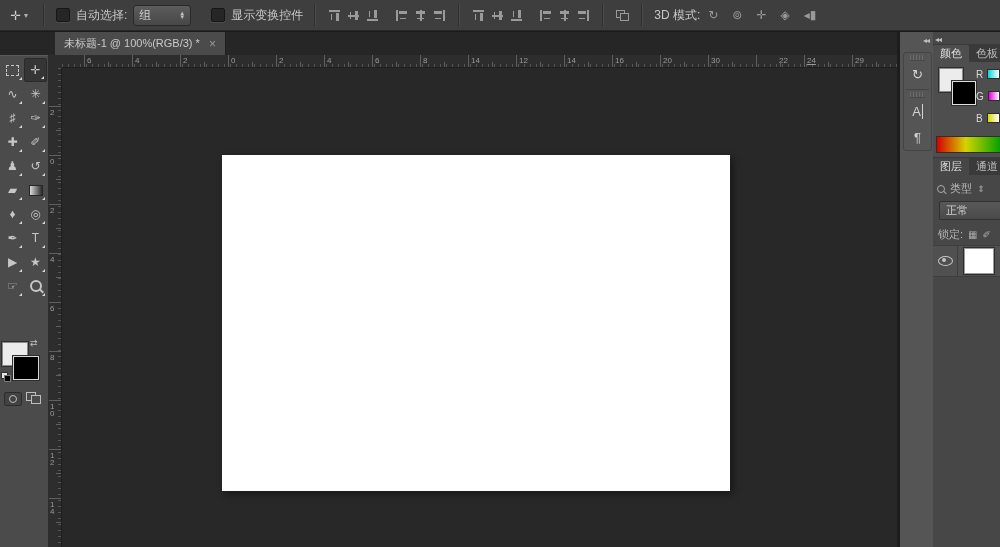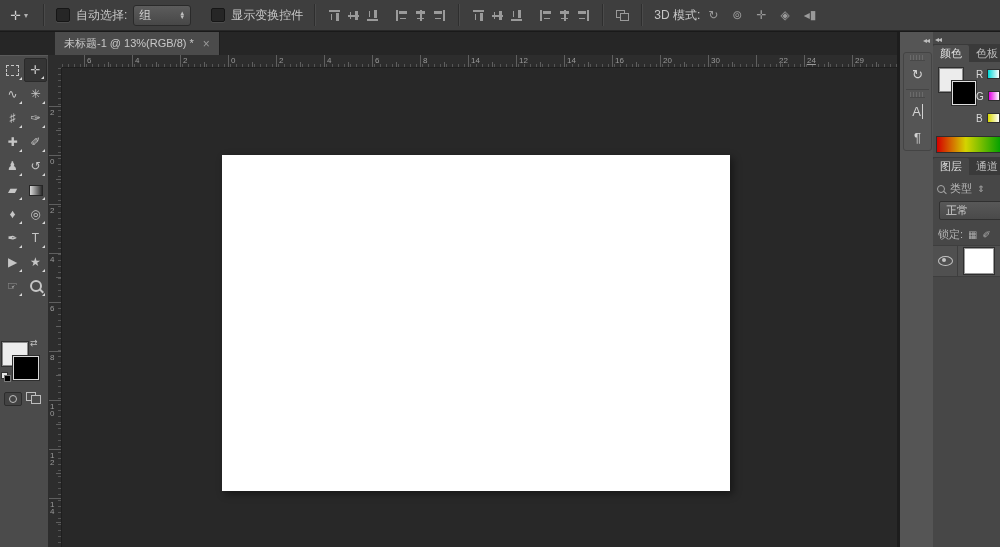--- a/index.html
+++ b/index.html
@@ -189,21 +189,21 @@
       <span class="icon-btn">↻</span>
       <span class="icon-btn">⊚</span>
       <span class="icon-btn">✛</span>
       <span class="icon-btn">◈</span>
       <span class="icon-btn">◂▮</span>
     </span>
 </div>
 
 <div class="abs" id="tab-strip">
   <div id="doc-tab">
-    <span>未标题-1 @ 13%(RGB/8) *</span>
+    <span>未标题-1 @ 100%(RGB/3) *</span>
     <span class="close">×</span>
   </div>
 </div>
 
 <div class="abs" id="toolbar">
   <div id="tools">
       <div class="tool">
         <span class="css-marquee"></span>
       </div>
       <div class="tool selected">

